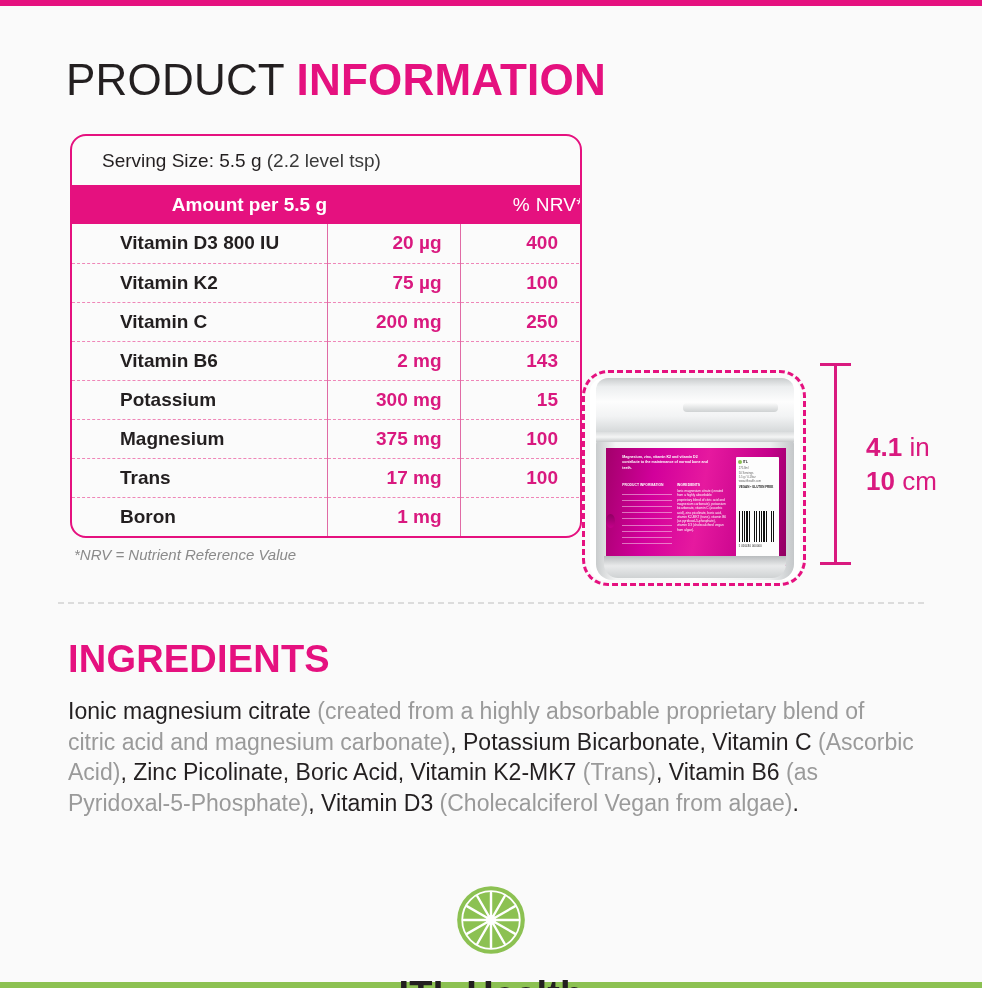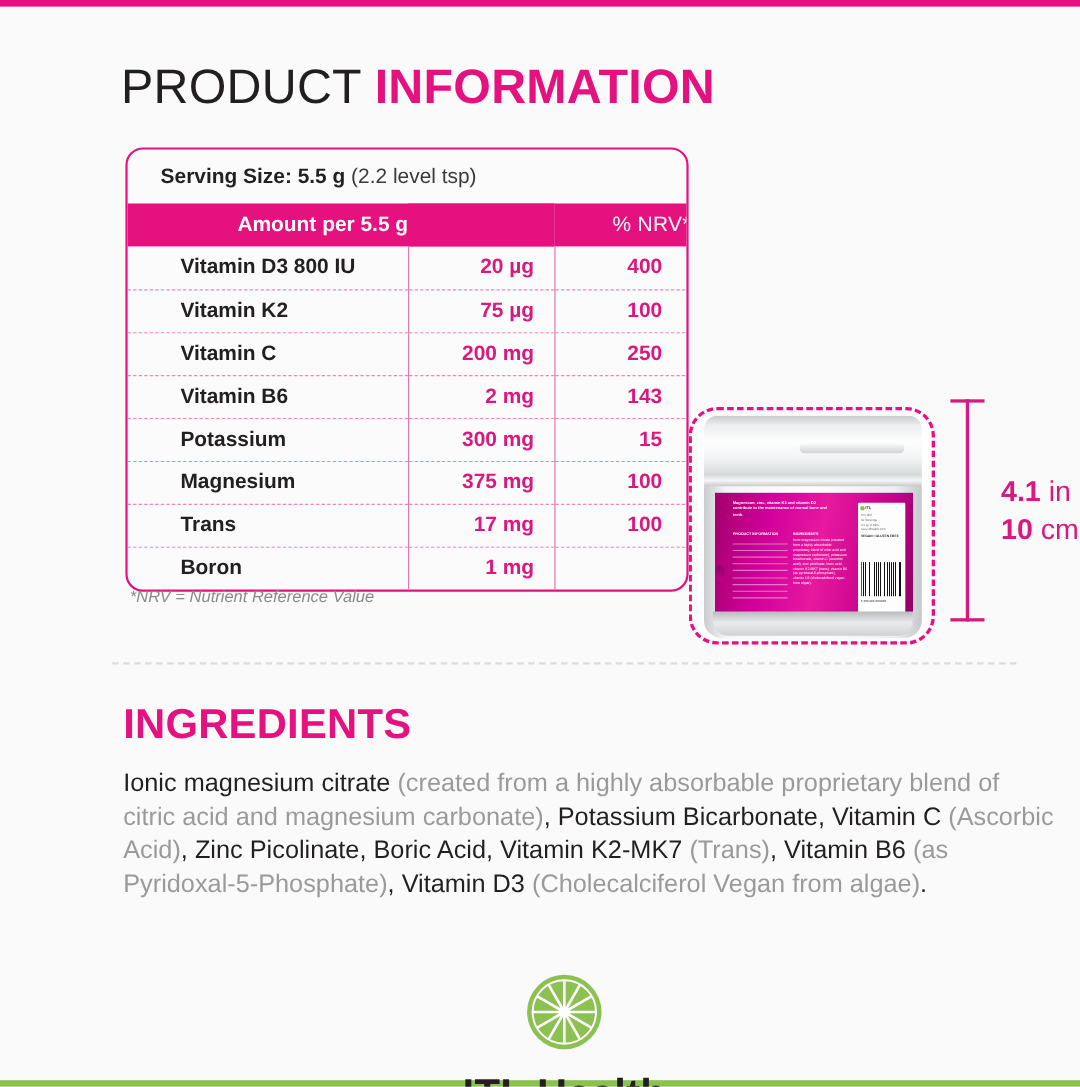--- a/index.html
+++ b/index.html
@@ -31,21 +31,20 @@
     height: 6px;
     background: #8cc152;
     flex: 0 0 auto;
     margin-top: auto;
   }
 
   .content {
     flex: 1 1 auto;
     position: relative;
     padding: 0 0 0 0;
-    margin-left: 44px;
   }
 
   
   .title {
     position: absolute;
     left: 66px;
     top: 52px;
     font-size: 44px;
     letter-spacing: 0.2px;
     white-space: nowrap;
@@ -65,21 +64,21 @@
     background: #fbfbfb;
     overflow: hidden;
   }
 
   .serving {
     padding: 14px 0 13px 30px;
     font-size: 19px;
     color: #231f20;
     white-space: nowrap;
   }
-  .serving .sv-bold { font-weight: 700; }
+  .serving .sv-bold { font-weight: 400; }
   .serving .sv-reg  { font-weight: 400; color: #3a3a3a; }
 
   table.nutri {
     width: 100%;
     border-collapse: collapse;
     table-layout: fixed;
   }
   table.nutri th, table.nutri td {
     padding: 0;
     height: 39px;
@@ -132,21 +131,21 @@
     font-weight: 700;
     color: #d9197f;
   }
   tbody tr + tr td {
     border-top: 1.5px dashed #ef86b8;
   }
 
   .nrv-note {
     position: absolute;
     left: 74px;
-    top: 528px;
+    top: 540px;
     font-size: 15px;
     font-style: italic;
     color: #8a8a8a;
     white-space: nowrap;
   }
 
   
   .jar-wrap {
     position: absolute;
     left: 590px;

